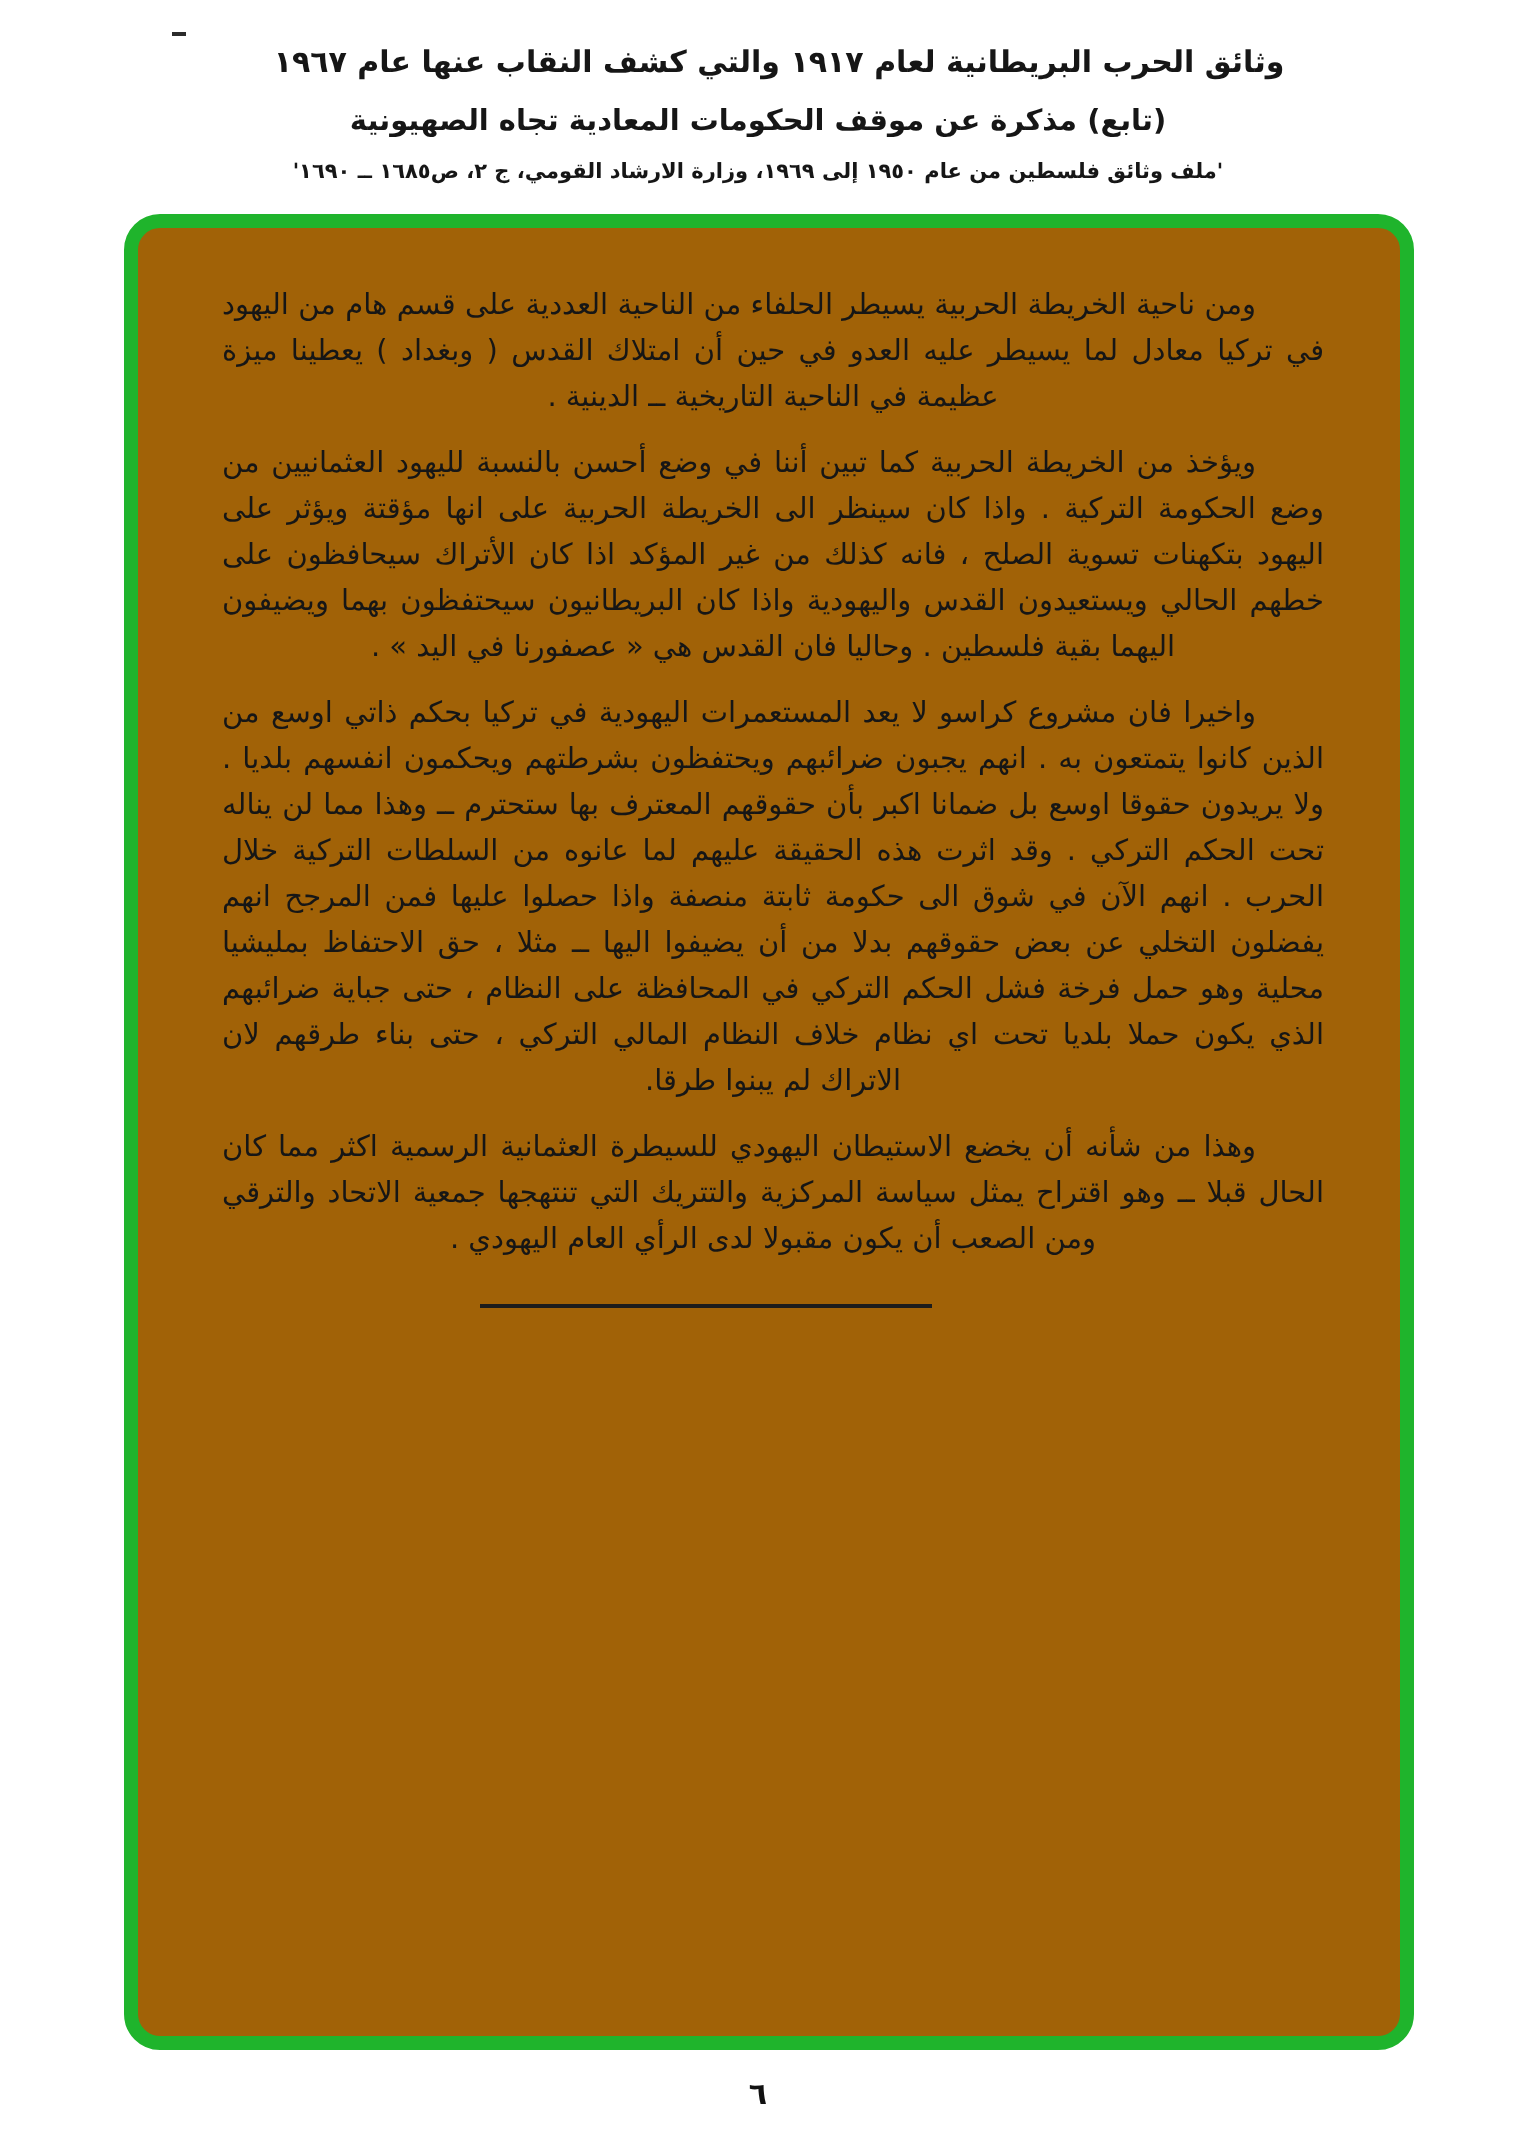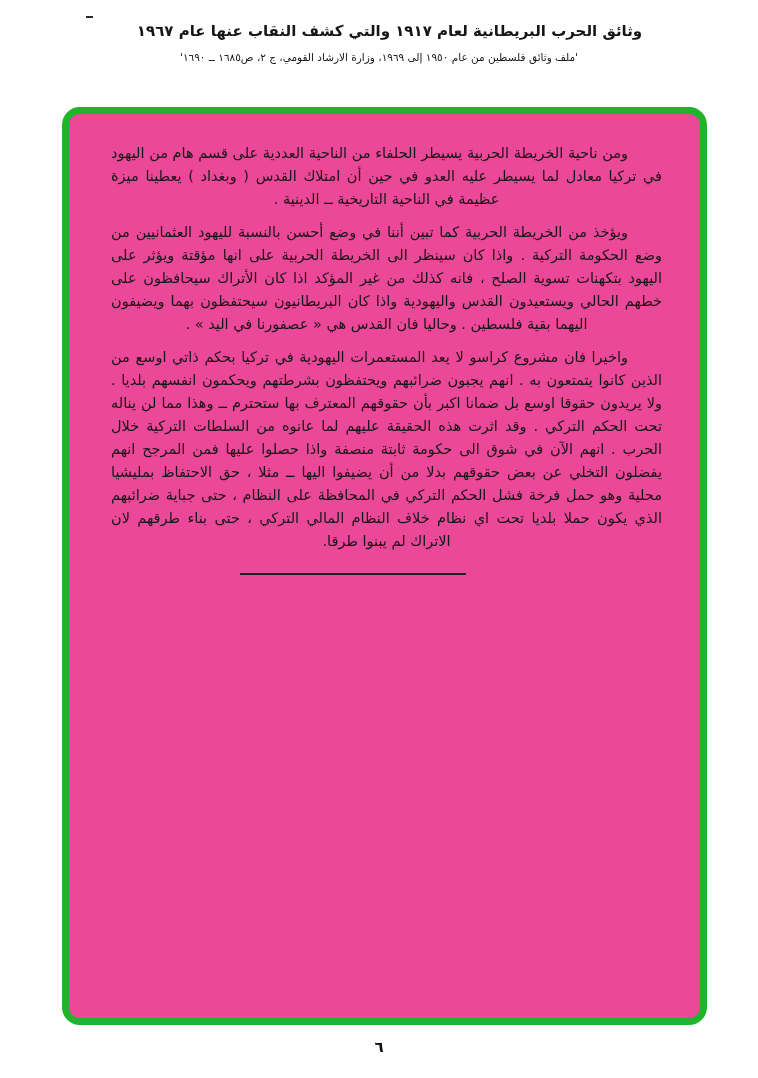--- a/index.html
+++ b/index.html
@@ -40,34 +40,34 @@
     padding-left:21px;
   }
   .doc-header .t2{
     font-size:14.5px;
     font-weight:bold;
     margin-top:9px;
     line-height:20px;
   }
   .doc-header .t3{
     font-size:10.5px;
-    font-weight:normal;
+    font-weight:bold;
     margin-top:8px;
     line-height:14px;
   }
   .frame{
     position:absolute;
     left:62px;
     top:107px;
     width:645px;
     height:918px;
     box-sizing:border-box;
     border:7px solid var(--green);
     border-radius:18px;
-    background:#ec4899;
+    background:#a16207;
   }
   .content{
     direction:rtl;
     box-sizing:border-box;
     padding:28px 38px 0 42px;
     font-size:14.5px;
     line-height:23px;
     text-align:justify;
     text-align-last:center;
     color:var(--ink);
@@ -95,25 +95,27 @@
     color:#111;
   }
 </style>
 </head>
 <body>
 
 <div class="scan-artifact-dash"></div>
 
 <header class="doc-header">
   <div class="t1">وثائق الحرب البريطانية لعام ١٩١٧ والتي كشف النقاب عنها عام ١٩٦٧</div>
+  <div class="t2">(تابع) مذكرة عن موقف الحكومات المعادية تجاه الصهيونية</div>
   <div class="t3">'ملف وثائق فلسطين من عام ١٩٥٠ إلى ١٩٦٩، وزارة الارشاد القومي، ج ٢، ص١٦٨٥ ــ ١٦٩٠'</div>
 </header>
 
 <div class="frame">
   <div class="content">
     <p>ومن ناحية الخريطة الحربية يسيطر الحلفاء من الناحية العددية على قسم هام من اليهود في تركيا معادل لما يسيطر عليه العدو في حين أن امتلاك القدس ( وبغداد ) يعطينا ميزة عظيمة في الناحية التاريخية ــ الدينية .</p>
     <p>ويؤخذ من الخريطة الحربية كما تبين أننا في وضع أحسن بالنسبة لليهود العثمانيين من وضع الحكومة التركية . واذا كان سينظر الى الخريطة الحربية على انها مؤقتة ويؤثر على اليهود بتكهنات تسوية الصلح ، فانه كذلك من غير المؤكد اذا كان الأتراك سيحافظون على خطهم الحالي ويستعيدون القدس واليهودية واذا كان البريطانيون سيحتفظون بهما ويضيفون اليهما بقية فلسطين . وحاليا فان القدس هي « عصفورنا في اليد » .</p>
     <p>واخيرا فان مشروع كراسو لا يعد المستعمرات اليهودية في تركيا بحكم ذاتي اوسع من الذين كانوا يتمتعون به . انهم يجبون ضرائبهم ويحتفظون بشرطتهم ويحكمون انفسهم بلديا . ولا يريدون حقوقا اوسع بل ضمانا اكبر بأن حقوقهم المعترف بها ستحترم ــ وهذا مما لن يناله تحت الحكم التركي . وقد اثرت هذه الحقيقة عليهم لما عانوه من السلطات التركية خلال الحرب . انهم الآن في شوق الى حكومة ثابتة منصفة واذا حصلوا عليها فمن المرجح انهم يفضلون التخلي عن بعض حقوقهم بدلا من أن يضيفوا اليها ــ مثلا ، حق الاحتفاظ بمليشيا محلية وهو حمل فرخة فشل الحكم التركي في المحافظة على النظام ، حتى جباية ضرائبهم الذي يكون حملا بلديا تحت اي نظام خلاف النظام المالي التركي ، حتى بناء طرقهم لان الاتراك لم يبنوا طرقا.</p>
+    <p>وهذا من شأنه أن يخضع الاستيطان اليهودي للسيطرة العثمانية الرسمية اكثر مما كان الحال قبلا ــ وهو اقتراح يمثل سياسة المركزية والتتريك التي تنتهجها جمعية الاتحاد والترقي ومن الصعب أن يكون مقبولا لدى الرأي العام اليهودي .</p>
     <div class="divider"></div>
   </div>
 </div>
 
 <div class="page-number">٦</div>
 
 </body></html>

